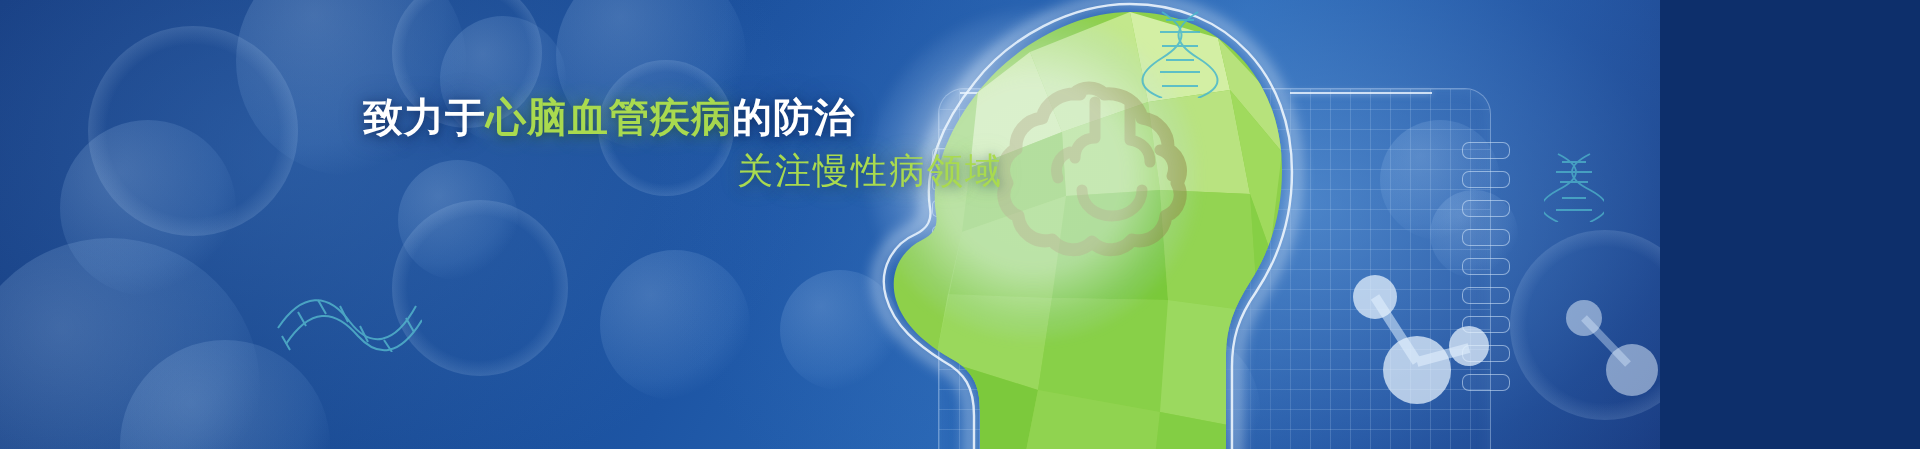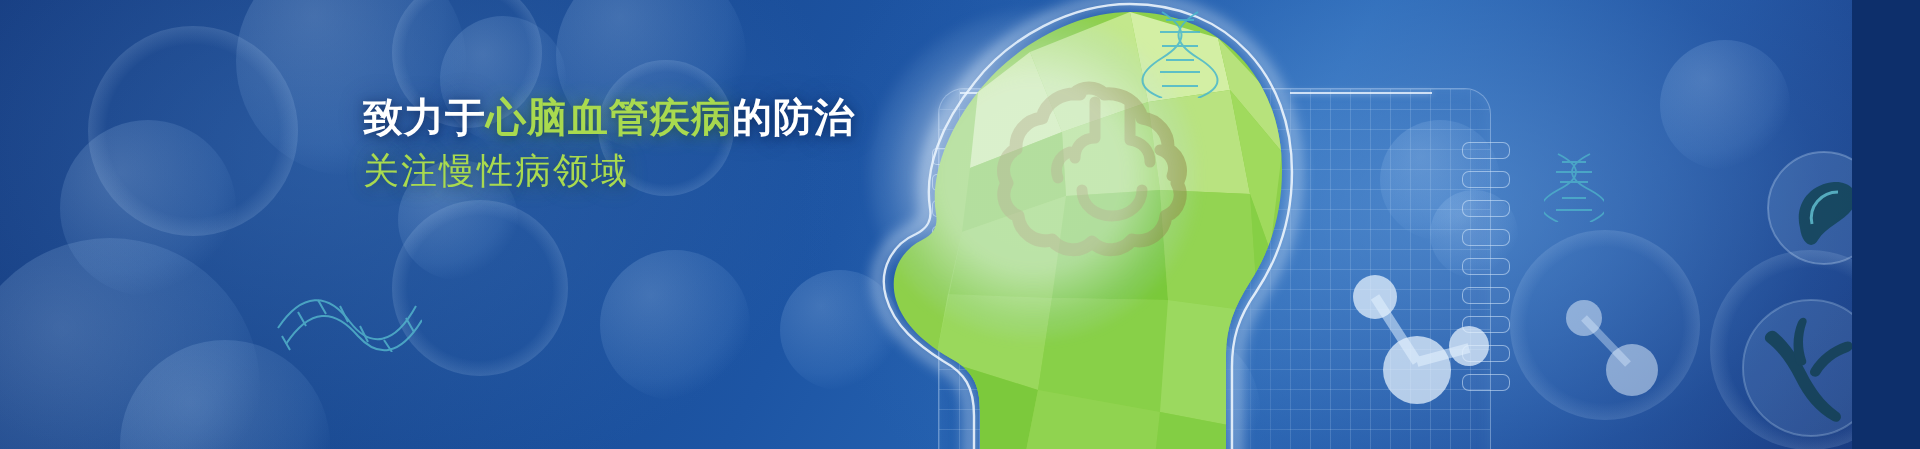--- a/index.html
+++ b/index.html
@@ -1,39 +1,39 @@
 <!DOCTYPE html>
 <html><head>
 <meta charset="utf-8">
 <style>
   html,body{margin:0;padding:0;background:#0d2f6b;}
   body{width:1920px;height:449px;overflow:hidden;
        font-family:"Liberation Sans","DejaVu Sans",sans-serif;}
 
-  .banner{position:relative;width:1852px;height:449px;overflow:hidden;
+  .banner{position:relative;width:1660px;height:449px;overflow:hidden;
           background:
             radial-gradient(ellipse 900px 620px at 78% 46%, rgba(108,165,226,.55) 0%, rgba(60,115,190,.25) 42%, rgba(0,0,0,0) 72%),
             radial-gradient(ellipse 760px 520px at 18% 34%, rgba(72,126,196,.40) 0%, rgba(0,0,0,0) 68%),
             linear-gradient(118deg,#143a7e 0%,#17458c 22%,#1d55a4 46%,#2a6ab8 66%,#1f4f9c 84%,#15357a 100%);
   }
 
   
   .bokeh{position:absolute;border-radius:50%;pointer-events:none;}
   .bokeh.fill{background:radial-gradient(circle at 34% 30%, rgba(186,216,248,.23), rgba(150,195,245,.10) 58%, rgba(120,175,235,0) 74%);}
   .bokeh.ring{background:radial-gradient(circle, rgba(255,255,255,0) 58%, rgba(195,222,250,.17) 72%, rgba(195,222,250,0) 86%);}
 
   
   .copy{position:absolute;left:363px;top:96px;width:640px;}
   .headline{font-size:40px;font-weight:bold;line-height:1.06;color:#ffffff;
             letter-spacing:1px;white-space:nowrap;
             text-shadow:0 2px 10px rgba(6,28,72,.62),0 0 26px rgba(10,40,96,.45);}
   .hl-accent{color:#a9da4f;text-shadow:0 2px 10px rgba(10,40,20,.45),0 0 22px rgba(150,220,70,.32);}
   .subline{margin-top:9px;font-size:36px;font-weight:normal;color:#a9da4f;
            letter-spacing:2px;white-space:nowrap;
-           text-shadow:0 2px 12px rgba(8,34,80,.55),0 0 26px rgba(150,220,70,.28);}
+           text-shadow:0 2px 12px rgba(8,34,80,.55),0 0 26px rgba(150,220,70,.28);text-align:right;}
   .tagline{margin-top:36px;font-size:13.5px;color:#edf3fb;letter-spacing:.5px;
            white-space:nowrap;text-shadow:0 1px 6px rgba(6,28,72,.8);}
 
   
   .hud{position:absolute;border:1px solid rgba(205,226,250,.40);border-radius:26px;
        box-shadow:0 0 16px rgba(150,200,250,.12) inset;}
   .hud-grid{position:absolute;inset:0;border-radius:26px;overflow:hidden;
     background-image:
       repeating-linear-gradient(to right, rgba(190,218,248,.20) 0 1px, rgba(0,0,0,0) 1px 20px),
       repeating-linear-gradient(to bottom, rgba(190,218,248,.20) 0 1px, rgba(0,0,0,0) 1px 20px);}

